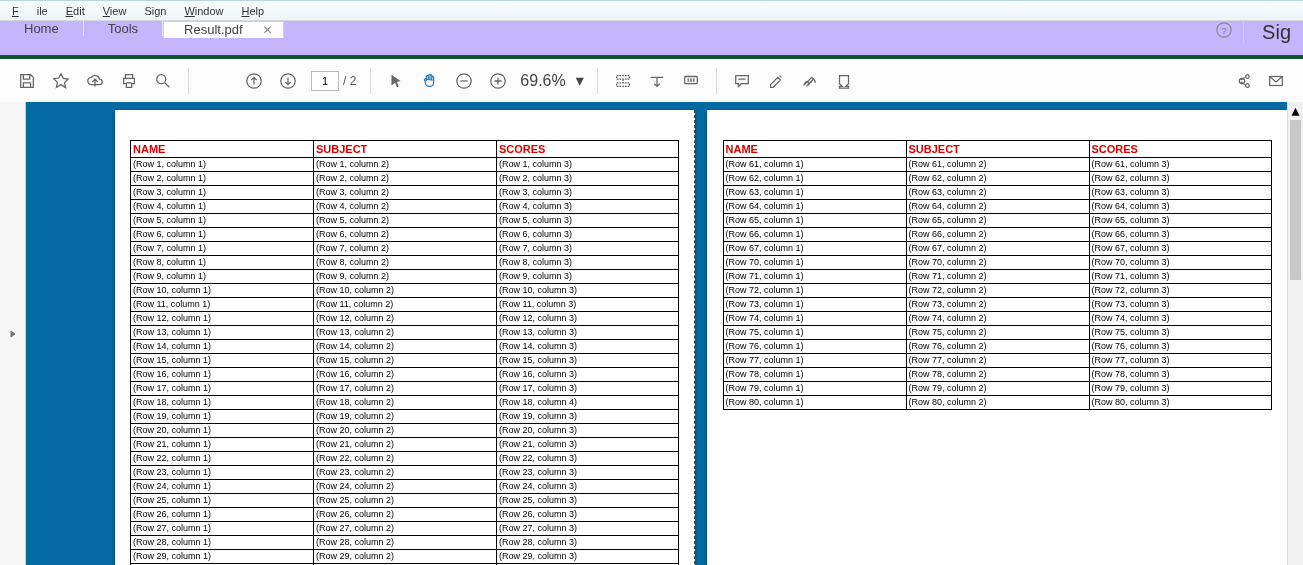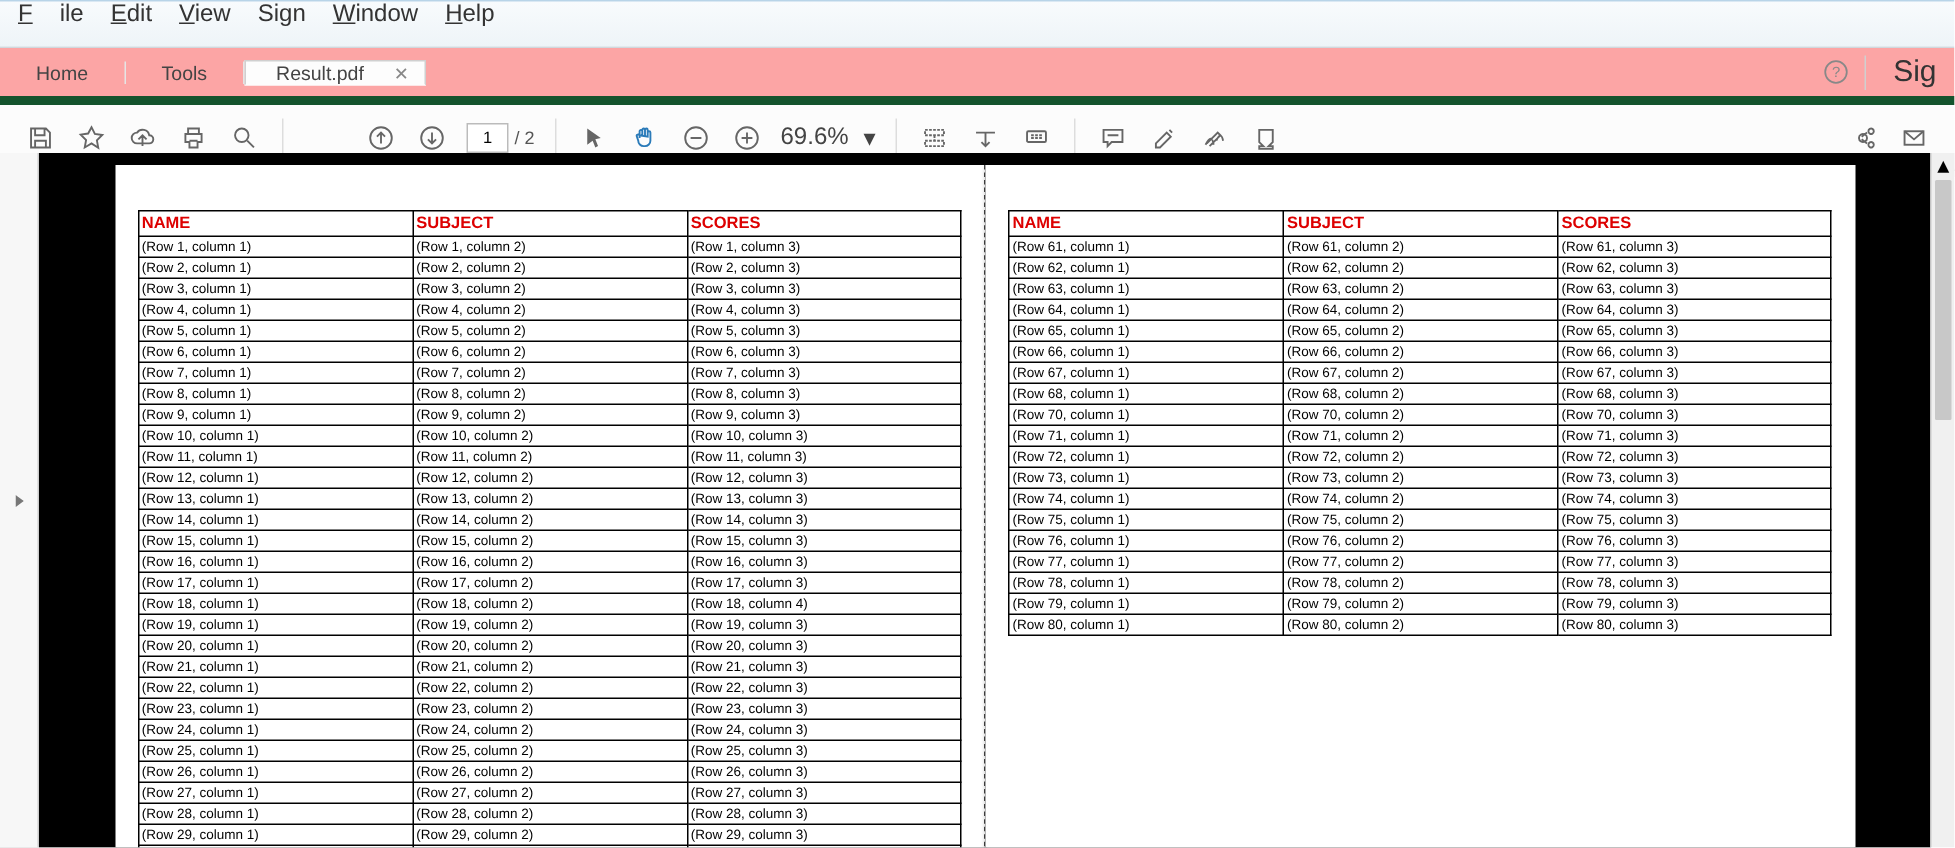--- a/index.html
+++ b/index.html
@@ -1,24 +1,24 @@
 <!DOCTYPE html>
 <html><head>
 <meta charset="utf-8">
 <style>
 * { box-sizing: border-box; margin: 0; padding: 0; font-family: "Segoe UI", Arial, sans-serif; }
 body { background: #fff; width: 1303px; height: 565px; overflow: hidden; position: relative; }
 
 
-.menu-bar { height: 32px; background: linear-gradient(#f8fbfd,#eef4f8); border-top: 1px solid #b8d4e8; border-bottom: 1px solid #d0d8de; display: flex; align-items: flex-start; padding-left: 12px; font-size: 16px; color: #333; }
+.menu-bar { height: 21px; background: linear-gradient(#f8fbfd,#eef4f8); border-top: 1px solid #b8d4e8; border-bottom: 1px solid #d0d8de; display: flex; align-items: center; padding-left: 12px; font-size: 11px; color: #333; }
 .menu-bar span { margin-right: 18px; cursor: default; }
 .menu-bar span u { text-decoration: underline; }
 
 
-.tab-bar { height: 38px; background: #fca5a5; border-bottom: 6px solid #14532d; display: flex; align-items: center; position: relative; }
+.tab-bar { height: 38px; background: #c4b5fd; border-bottom: 4px solid #14532d; display: flex; align-items: flex-start; position: relative; }
 .tab { display: flex; align-items: center; justify-content: center; padding: 0 24px; font-size: 13px; color: #444; border-right: 1px solid #e5e5e5; position: relative; }
 .tab.active-doc { background: #fdfdfd; border-top: 1px solid #d0d0d0; border-left: 1px solid #d0d0d0; border-right: 1px solid #d0d0d0; margin-bottom: -1px; border-bottom: 1px solid #fdfdfd; }
 .tab.active-doc .close-x { position: absolute; right: 10px; font-size: 12px; color: #888; }
 .tab.active-doc { padding-right: 40px; padding-left: 20px; }
 .tab-bar .spacer { flex: 1; }
 .tab-bar .help-icon { width: 38px; display: flex; align-items: center; justify-content: center; }
 .tab-bar .signin { display: flex; align-items: center; padding: 0 12px 0 18px; font-size: 20px; color: #333; border-left: 1px solid #d0d0d0; }
 
 
 .toolbar { height: 44px; background: #fcfcfc; border-bottom: 1px solid #ccc; display: flex; align-items: center; padding: 0 10px; gap: 0; }
@@ -30,21 +30,21 @@
 .page-ind input { width: 28px; height: 20px; border: 1px solid #bbb; text-align: center; font-size: 11px; margin-right: 4px; }
 .zoom-sel { display: flex; align-items: center; font-size: 16px; color: #444; border: 1px solid transparent; padding: 2px 4px; }
 .zoom-sel .chev { margin-left: 10px; }
 .toolbar .spacer { flex: 1; }
 .hand svg { stroke: #2b7bb9; }
 
 
 .doc-area { position: absolute; top: 102px; bottom: 0; left: 0; right: 16px; background: #999; display: flex; }
 .side-rail { width: 26px; background: #f7f7f7; border-right: 1px solid #ccc; display: flex; align-items: center; justify-content: center; }
 .side-rail svg { width: 10px; height: 10px; stroke: #777; fill: #777; }
-.pages-wrap { flex: 1; background: #000000; display: flex; justify-content: center; overflow: hidden; padding-top: 8px; gap: 0; }
+.pages-wrap { flex: 1; background: #0369a1; display: flex; justify-content: flex-end; overflow: hidden; padding-top: 8px; gap: 12px; }
 .page-sheet { background: #fff; box-shadow: 0 1px 3px rgba(0,0,0,.4); padding: 30px 0 0 0; height: 800px; position: relative; }
 .page-sheet.p1 { width: 580px; margin-right: 0; border-right: 1px dashed #444; }
 .page-sheet.p2 { width: 580px; }
 
 .tbl { border-collapse: collapse; margin: 0 auto; width: 548px; table-layout: fixed; }
 .tbl th, .tbl td { border: 1px solid #000; font-size: 9px; padding: 1px 2px; height: 12.6px; line-height: 11px; text-align: left; vertical-align: middle; white-space: nowrap; overflow: hidden; }
 .tbl th { color: #d00; font-weight: bold; font-size: 11px; height: 17px; }
 .tbl col.c1 { width: 183px; }
 .tbl col.c2 { width: 183px; }
 .tbl col.c3 { width: 182px; }
@@ -426,25 +426,20 @@
               <td>(Row 66, column 1)</td>
               <td>(Row 66, column 2)</td>
               <td>(Row 66, column 3)</td>
             </tr>
             <tr>
               <td>(Row 67, column 1)</td>
               <td>(Row 67, column 2)</td>
               <td>(Row 67, column 3)</td>
             </tr>
             <tr>
-              <td>(Row 68, column 1)</td>
-              <td>(Row 68, column 2)</td>
-              <td>(Row 68, column 3)</td>
-            </tr>
-            <tr>
               <td>(Row 70, column 1)</td>
               <td>(Row 70, column 2)</td>
               <td>(Row 70, column 3)</td>
             </tr>
             <tr>
               <td>(Row 71, column 1)</td>
               <td>(Row 71, column 2)</td>
               <td>(Row 71, column 3)</td>
             </tr>
             <tr>

